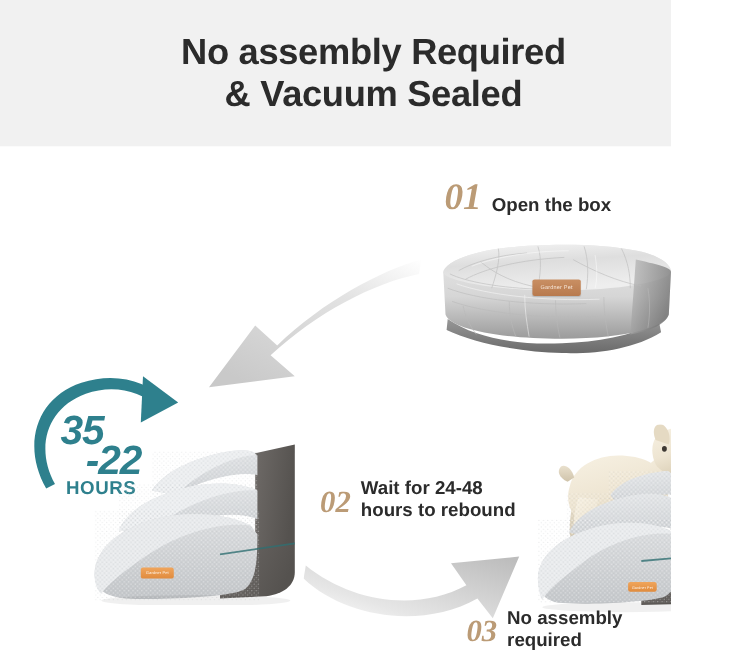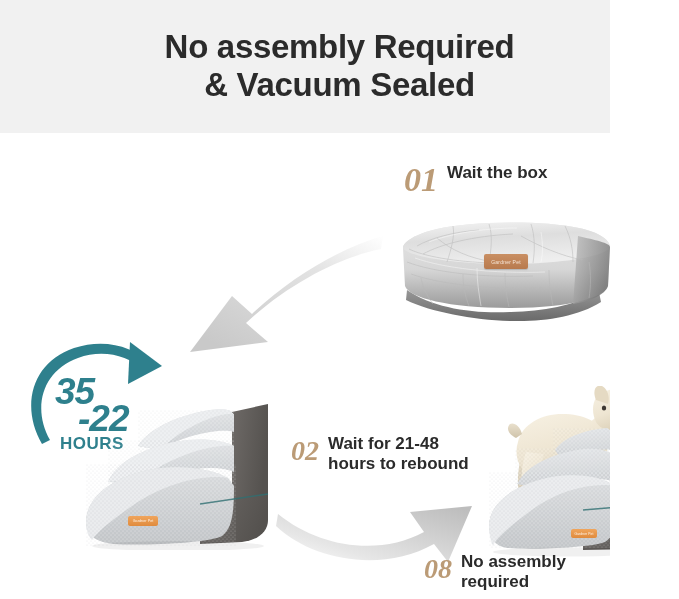--- a/index.html
+++ b/index.html
@@ -37,21 +37,21 @@
     font-size: 33px;
     line-height: 38px;
     letter-spacing: -0.3px;
   }
   #header-title .line { display: block; white-space: pre; }
 
   
   .step {
     position: absolute;
     display: flex;
-    align-items: flex-start;
+    align-items: flex-end;
     gap: 9px;
   }
   .step-num {
     font-family: "Liberation Serif", serif;
     font-style: italic;
     font-weight: bold;
     font-size: 34px;
     line-height: 34px;
     color: #bb9b76;
     letter-spacing: 0px;
@@ -212,21 +212,21 @@
         <path d="M22 42 C50 52,100 58,152 56"></path>
         <path d="M84 52 C84 66,86 78,88 90"></path>
         <path d="M148 16 C150 28,150 38,148 46"></path>
       </g>
     </svg>
     <div id="package-label">Gardner Pet</div>
   </div>
 
   <div class="step" id="step-01">
     <span class="step-num">01</span>
-    <span class="step-text">Wait the box</span>
+    <span class="step-text">Open the box</span>
   </div>
 
   <div id="arrow-1">
     <svg width="210" height="125" viewBox="0 0 210 125">
       <defs>
         <linearGradient id="arrGrad1" x1="1" y1="0" x2="0.15" y2="0.95">
           <stop offset="0%" stop-color="#ffffff"></stop>
           <stop offset="35%" stop-color="#e3e3e3"></stop>
           <stop offset="100%" stop-color="#c9c9c9"></stop>
         </linearGradient>
@@ -293,21 +293,21 @@
       <path d="M118 106 L186 96" stroke="#2f6f72" stroke-width="1.6" fill="none" opacity="0.8"></path>
       <path d="M150 14 L152 16" stroke="#3c3936" stroke-width="1" fill="none" opacity="0.5"></path>
 
       <ellipse cx="96" cy="148" rx="86" ry="5" fill="#000000" opacity="0.06"></ellipse>
     </svg>
     <div class="brand-tag" id="tag-left">Gardner Pet</div>
   </div>
 
   <div class="step" id="step-02">
     <span class="step-num">02</span>
-    <span class="step-text">Wait for 21-48
+    <span class="step-text">Wait for 24-48
 hours to rebound</span>
   </div>
 
   <div id="arrow-2">
     <svg width="210" height="110" viewBox="0 0 210 110">
       <defs>
         <linearGradient id="arrGrad2" x1="0" y1="1" x2="1" y2="0.1">
           <stop offset="0%" stop-color="#ffffff"></stop>
           <stop offset="30%" stop-color="#e6e6e6"></stop>
           <stop offset="100%" stop-color="#bdbdbd"></stop>
@@ -406,18 +406,18 @@
       <rect x="2" y="44" width="130" height="76" fill="url(#knitR)" opacity="0.55"></rect>
 
       <path d="M96 82 L166 76" stroke="#2f6f72" stroke-width="1.6" fill="none" opacity="0.8"></path>
 
       <ellipse cx="82" cy="124" rx="76" ry="4.5" fill="#000000" opacity="0.06"></ellipse>
     </svg>
     <div class="brand-tag" id="tag-right">Gardner Pet</div>
   </div>
 
   <div class="step" id="step-03">
-    <span class="step-num">08</span>
+    <span class="step-num">03</span>
     <span class="step-text">No assembly
 required</span>
   </div>
 
 </div>
 
 </body></html>

